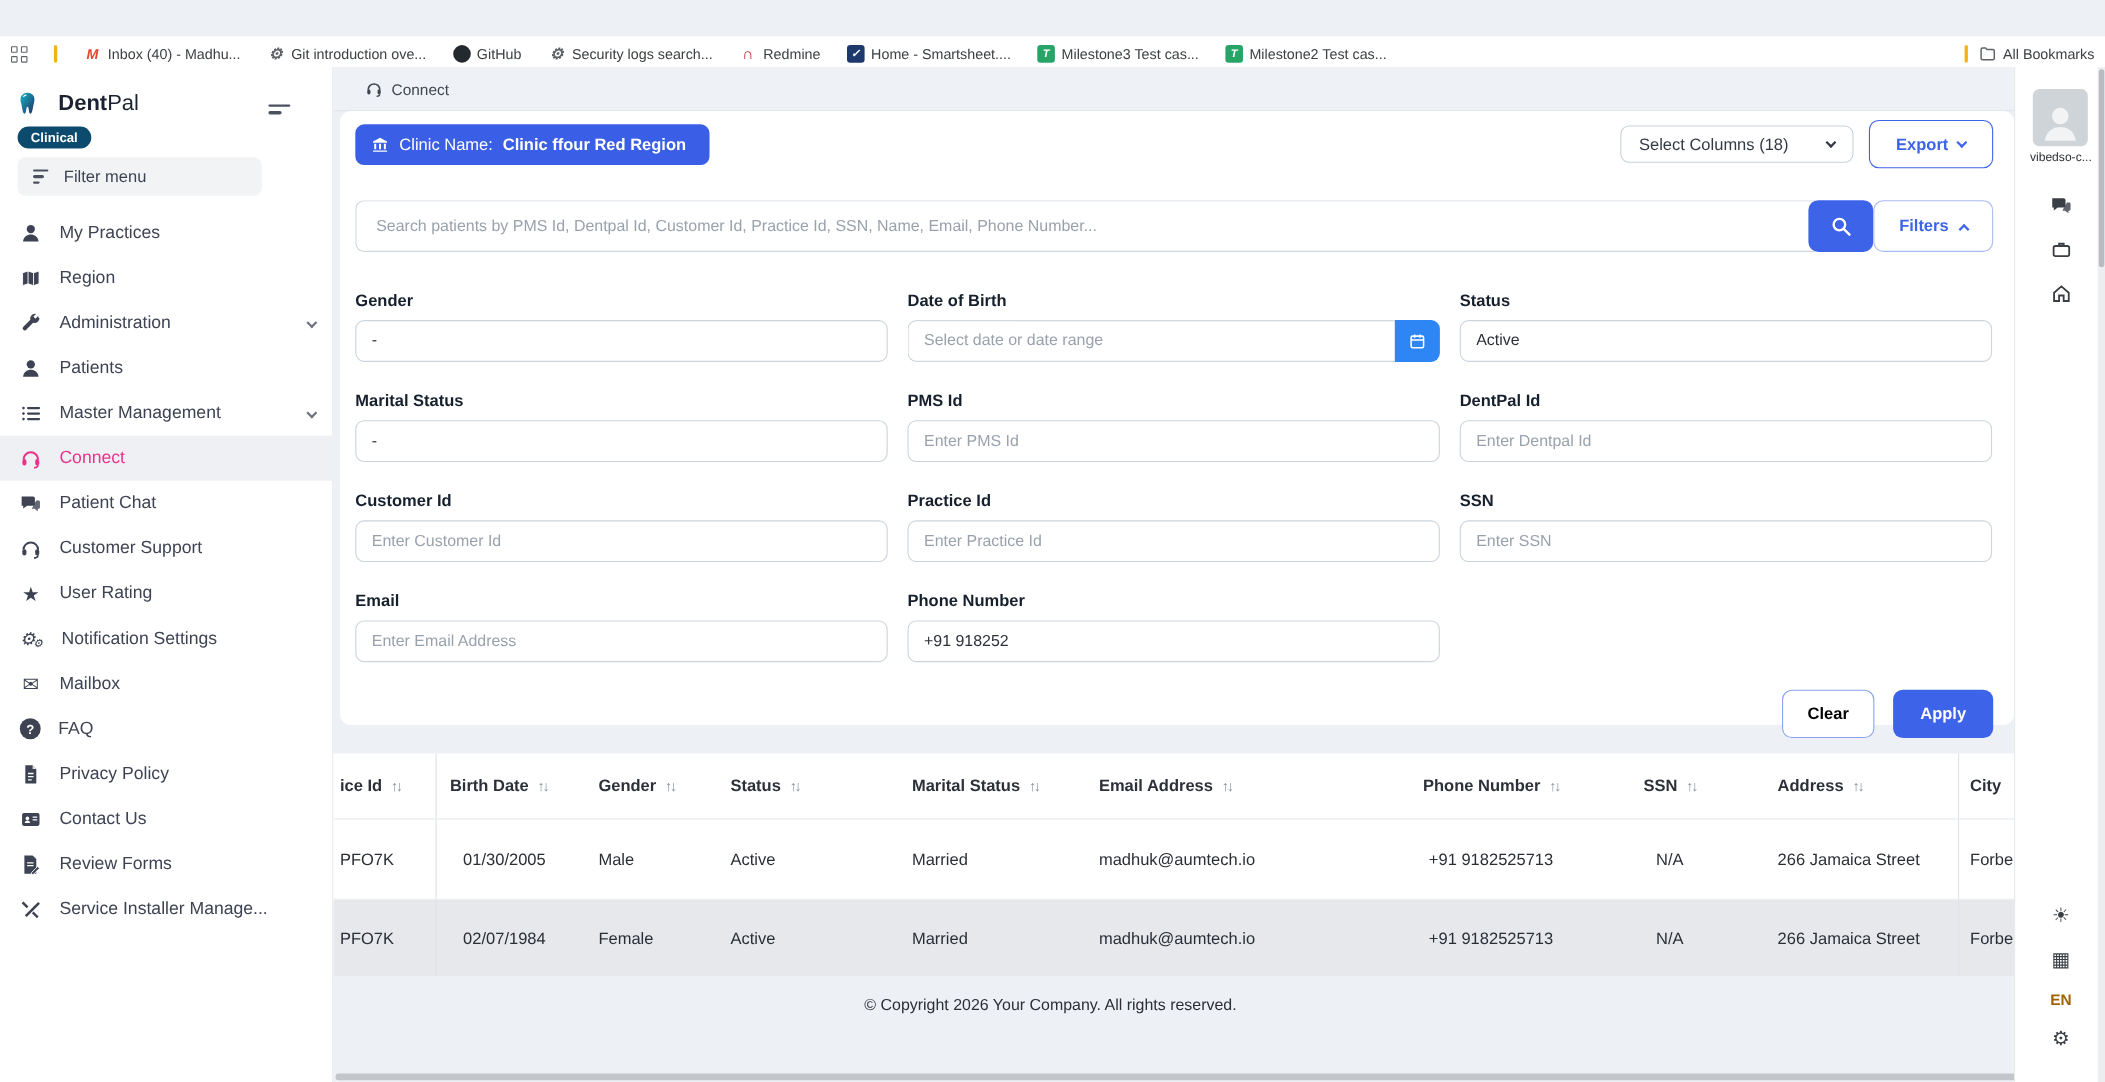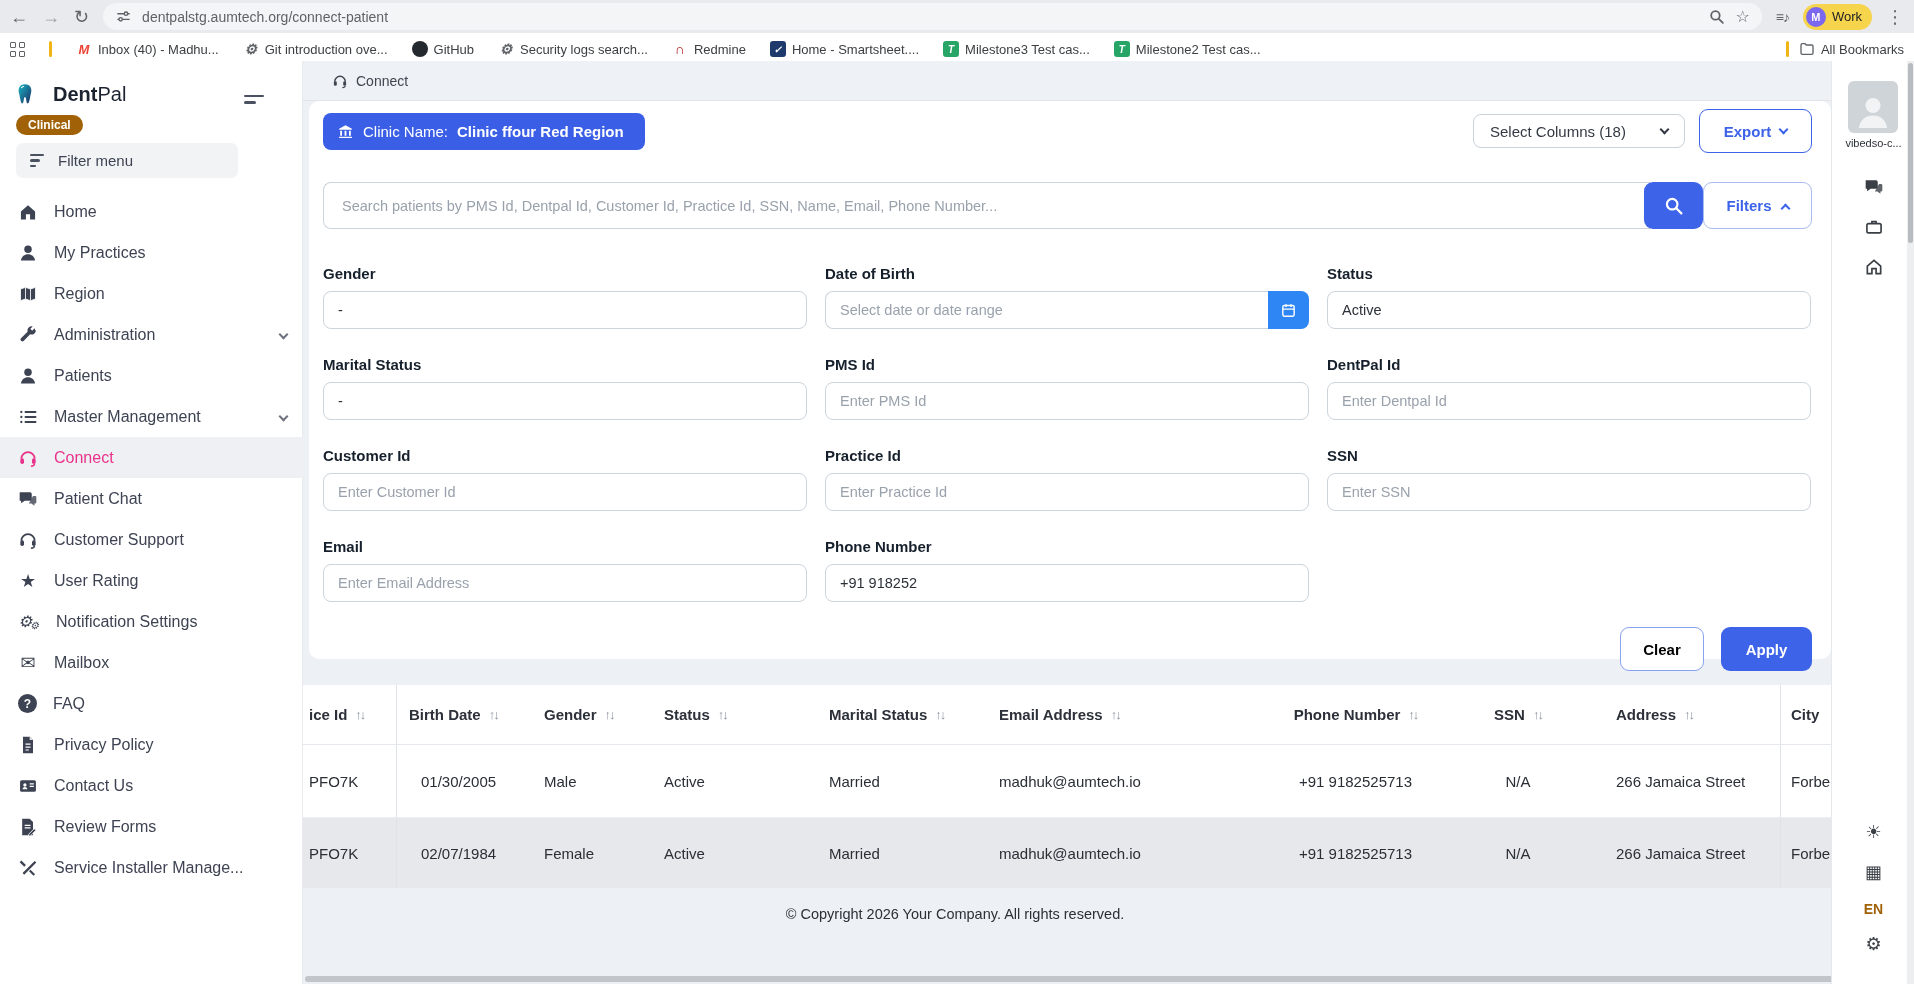--- a/index.html
+++ b/index.html
@@ -33,21 +33,21 @@
   .fav-redmine{color:#b32024;font-size:14px;font-weight:900}.fav-redmine::after{content:"∩"}
   .fav-smart{background:#1e3a6d;color:#fff;font-size:10px}.fav-smart::after{content:"✓"}
   .fav-testiny{background:#27a567;color:#fff;font-size:10px}.fav-testiny::after{content:"T"}
   .bookright{margin-left:auto;display:flex;align-items:center;gap:10px}
 
   
   .sidebar{position:absolute;left:0;top:61px;width:303px;height:923px;background:#fff;border-right:1px solid #e8eaee}
   .brand{position:absolute;left:13px;top:17px;display:flex;align-items:center;gap:16px}
   .brandtxt{font-size:20px;color:#1c2330}
   .brandtxt b{font-weight:bold}
-  .badge{position:absolute;left:16px;top:54px;background:#a16207;color:#fff;font-size:12px;font-weight:bold;padding:3px 12px;border-radius:11px}
+  .badge{position:absolute;left:16px;top:54px;background:#0c4a6e;color:#fff;font-size:12px;font-weight:bold;padding:3px 12px;border-radius:11px}
   .collapse{position:absolute;right:38px;top:30px;width:20px;cursor:pointer}
   .collapse i{display:block;height:2.4px;background:#4a5160;border-radius:2px;margin:4px 0}
   .collapse i:last-child{width:62%}
   .fmenu{position:absolute;left:16px;top:82px;width:222px;height:35px;background:#f1f3f5;border-radius:7px;display:flex;align-items:center;gap:14px;padding:0 14px;font-size:15px;color:#3d4352;cursor:pointer}
   .filterlines i{display:block;height:2.2px;background:#4a5160;border-radius:2px;margin:3.5px 0}
   .filterlines i:nth-child(1){width:14px}.filterlines i:nth-child(2){width:10px}.filterlines i:nth-child(3){width:6px}
   .menu{position:absolute;left:0;top:130px;width:303px}
   .mi{height:41px;display:flex;align-items:center;gap:16px;padding:0 16px 0 18px;font-size:16px;color:#3d4352;cursor:pointer}
   .mi.active{background:#eef0f3}
   .mi.active .sic,.mi.active .lbl2{color:#e8338a}
@@ -203,41 +203,20 @@
           <stop offset="1" stop-color="#1d2e66"></stop>
         </linearGradient>
       </defs>
       <path d="M16 3C8.5 3 6.2 9.5 8.2 15.5c1 3 1.8 13 4.2 13 2.4 0 1.6-8.5 3.6-8.5s1.2 8.5 3.6 8.5c2.4 0 3.2-10 4.2-13C25.8 9.5 23.5 3 16 3z" fill="url(#tg)"></path>
       <path d="M11.5 7.5a3.5 3.5 0 0 1 2.5-1.5" fill="none" stroke="#fff" stroke-width="1.6" stroke-linecap="round"></path>
     </symbol>
 </svg>
 
 <div class="canvas">
 
-  <div class="topbar">
-    <span class="navico uc-back"></span>
-    <span class="navico dis uc-fwd"></span>
-    <span class="navico uc-reload"></span>
-    <div class="urlpill">
-      <svg class="pillico">
-          <use href="#i-tune"></use>
-        </svg>
-      <span class="urltext">dentpalstg.aumtech.org/connect-patient</span>
-      <svg class="pillico">
-          <use href="#i-search"></use>
-        </svg>
-      <span class="navico uc-staro" style="font-size:16px"></span>
-    </div>
-    <span class="navico uc-note" style="font-size:14px"></span>
-    <div class="chip">
-      <span class="av">M</span>
-      <span class="nm">Work</span>
-    </div>
-    <span class="navico uc-dots"></span>
-  </div>
 
   <div class="bookbar">
     <span class="apps">
         <span></span>
         <span></span>
         <span></span>
         <span></span>
       </span>
     <span class="ybar"></span>
     <span class="bm">
@@ -297,26 +276,20 @@
     <span class="badge">Clinical</span>
     <div class="fmenu">
       <span class="filterlines">
           <i></i>
           <i></i>
           <i></i>
         </span>
       <span>Filter menu</span>
     </div>
     <div class="menu">
-      <div class="mi">
-          <svg class="sic">
-            <use href="#i-home"></use>
-          </svg>
-          <span class="lbl2">Home</span>
-        </div>
       <div class="mi">
           <svg class="sic">
             <use href="#i-person"></use>
           </svg>
           <span class="lbl2">My Practices</span>
         </div>
       <div class="mi">
           <svg class="sic">
             <use href="#i-map"></use>
           </svg>

